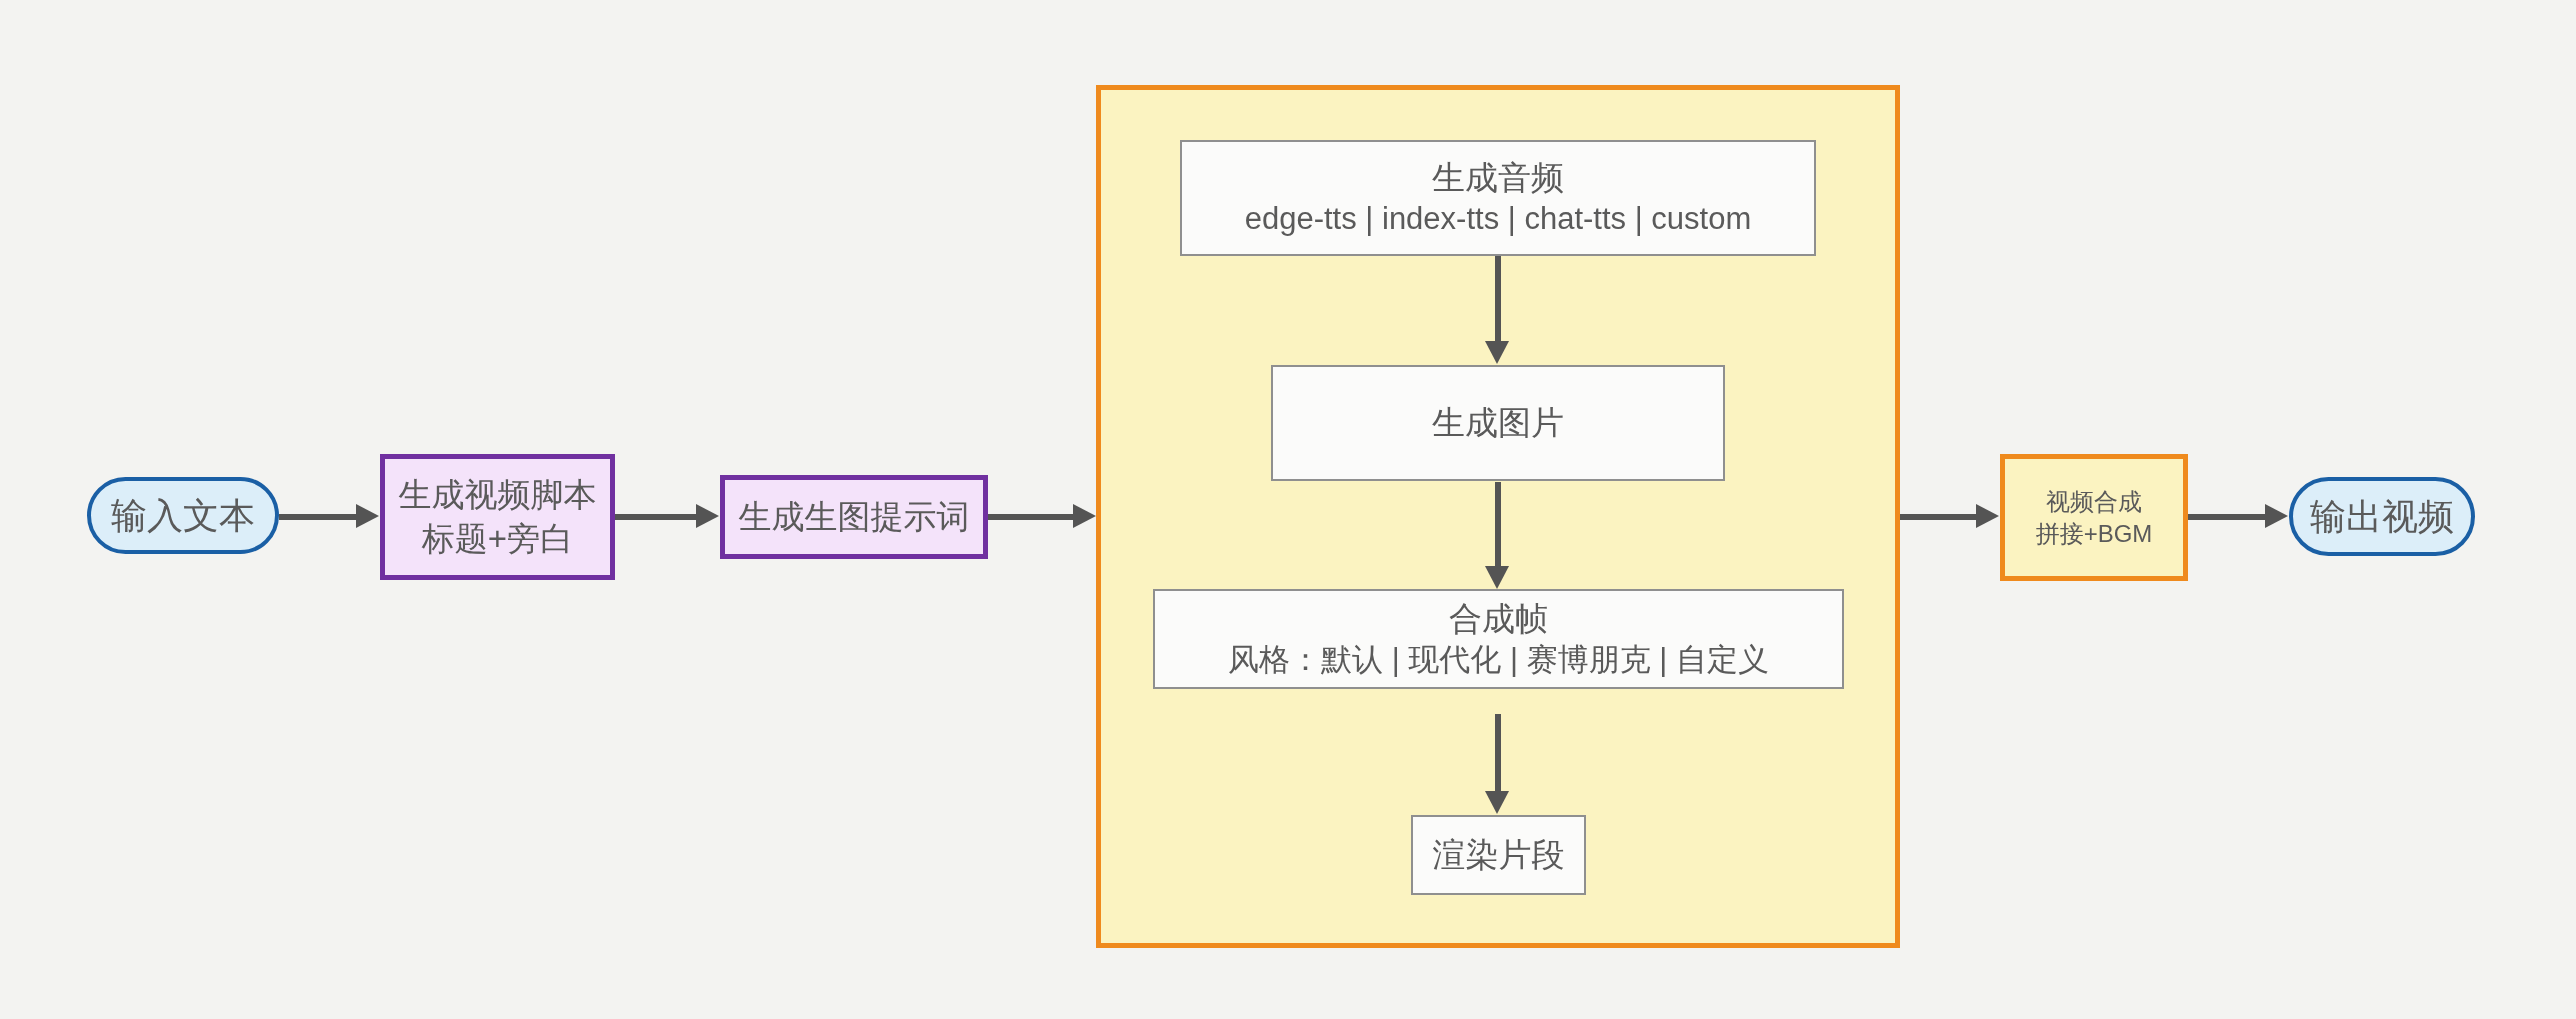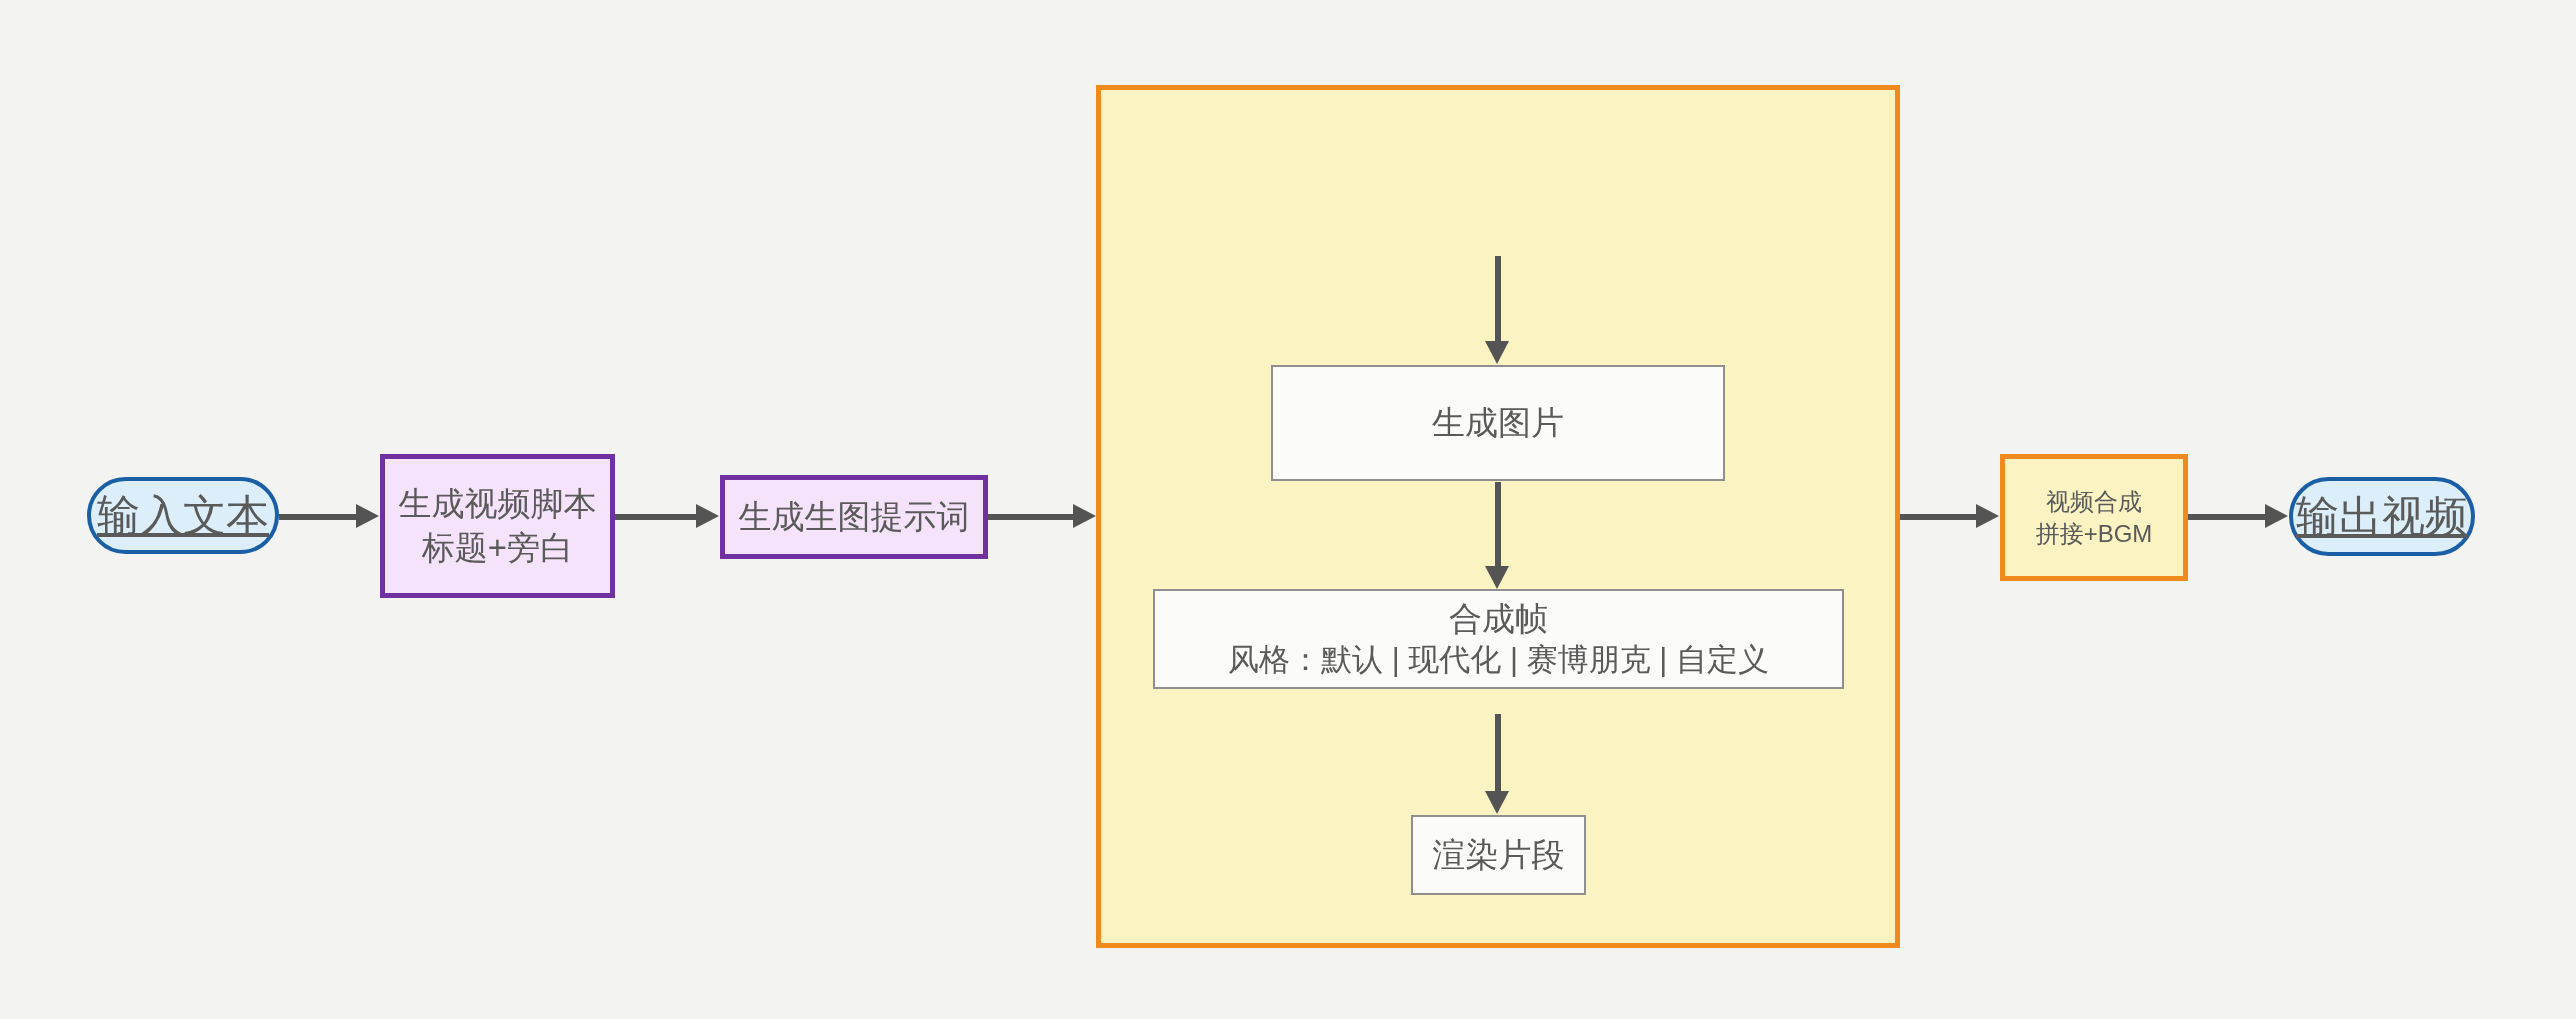--- a/index.html
+++ b/index.html
@@ -26,22 +26,21 @@
     align-items: center;
     justify-content: center;
     text-align: center;
     line-height: 1.32;
     white-space: nowrap;
   }
   .pill {
     border: 4.5px solid var(--pill-border, #1a5fa5);
     background: var(--pill-fill, #dceef9);
     border-radius: 42px;
-    font-size: 43px;
-    text-decoration: underline;
+    font-size: 36px;
   }
   .purple {
     border: 5.5px solid var(--purple-border, #7030a0);
     background: var(--purple-fill, #f4e3fa);
     font-size: 33px;
   }
   .orange {
     border: 5.5px solid var(--orange-border, #ef8a1d);
     background: var(--yellow-fill, #fbf3c1);
     font-size: 24px;
@@ -105,29 +104,33 @@
   <div class="harrow" style="left:2188px; top:514px; width:77px;"></div>
 
   <div class="varrow" style="left:1495px; top:256px; height:85px;"></div>
   <div class="varrow" style="left:1495px; top:482px; height:84px;"></div>
   <div class="varrow" style="left:1495px; top:714px; height:77px;"></div>
 
   <div class="node pill" style="left:87px; top:477px; width:192px; height:77px;">
     <span>输入文本</span>
   </div>
 
-  <div class="node purple" style="left:380px; top:454px; width:235px; height:144px;">
+  <div class="node purple" style="left:380px; top:454px; width:235px; height:126px;">
     <span>生成视频脚本</span>
     <span>标题+旁白</span>
   </div>
 
   <div class="node purple" style="left:720px; top:475px; width:268px; height:84px;">
     <span>生成生图提示词</span>
   </div>
 
+  <div class="node graybox" style="left:1180px; top:140px; width:636px; height:116px;">
+    <span>生成音频</span>
+    <span class="sub">edge-tts | index-tts | chat-tts | custom</span>
+  </div>
 
   <div class="node graybox" style="left:1271px; top:365px; width:454px; height:116px;">
     <span>生成图片</span>
   </div>
 
   <div class="node graybox" style="left:1153px; top:589px; width:691px; height:100px;">
     <span>合成帧</span>
     <span class="sub">风格：默认 | 现代化 | 赛博朋克 | 自定义</span>
   </div>
 

